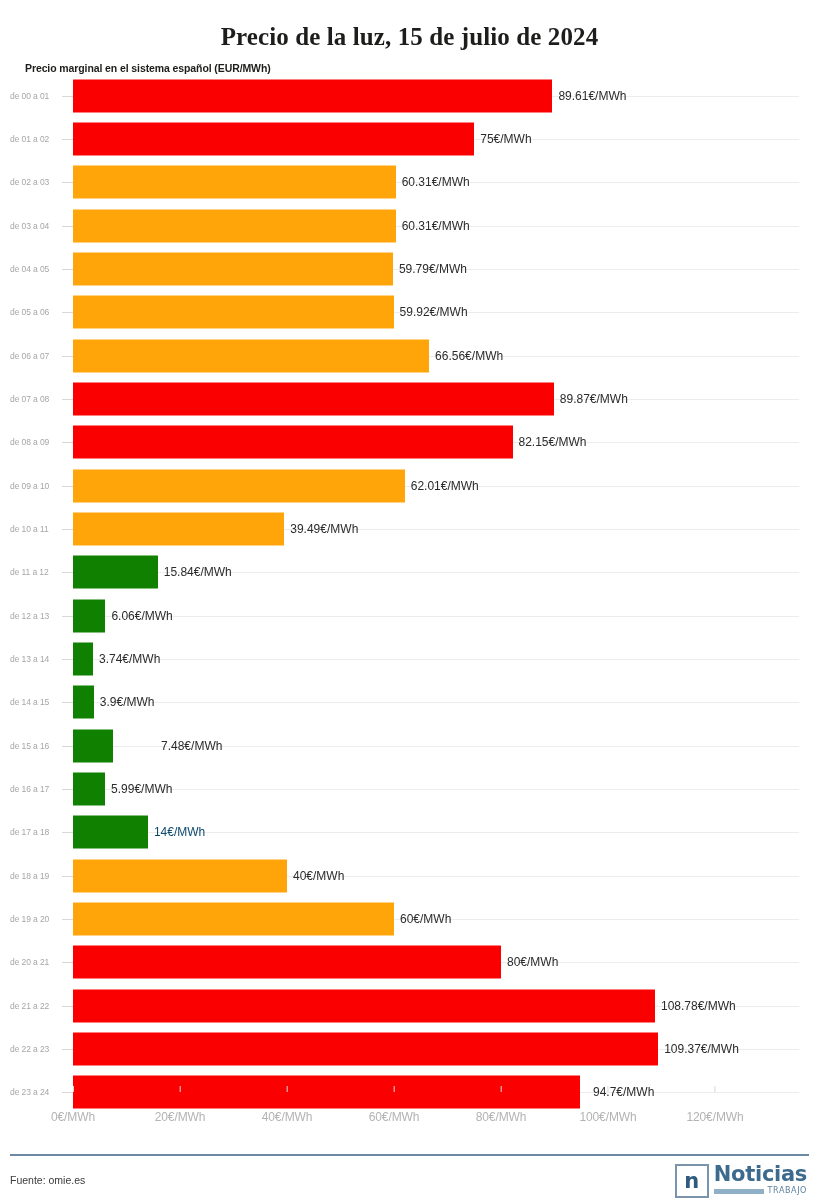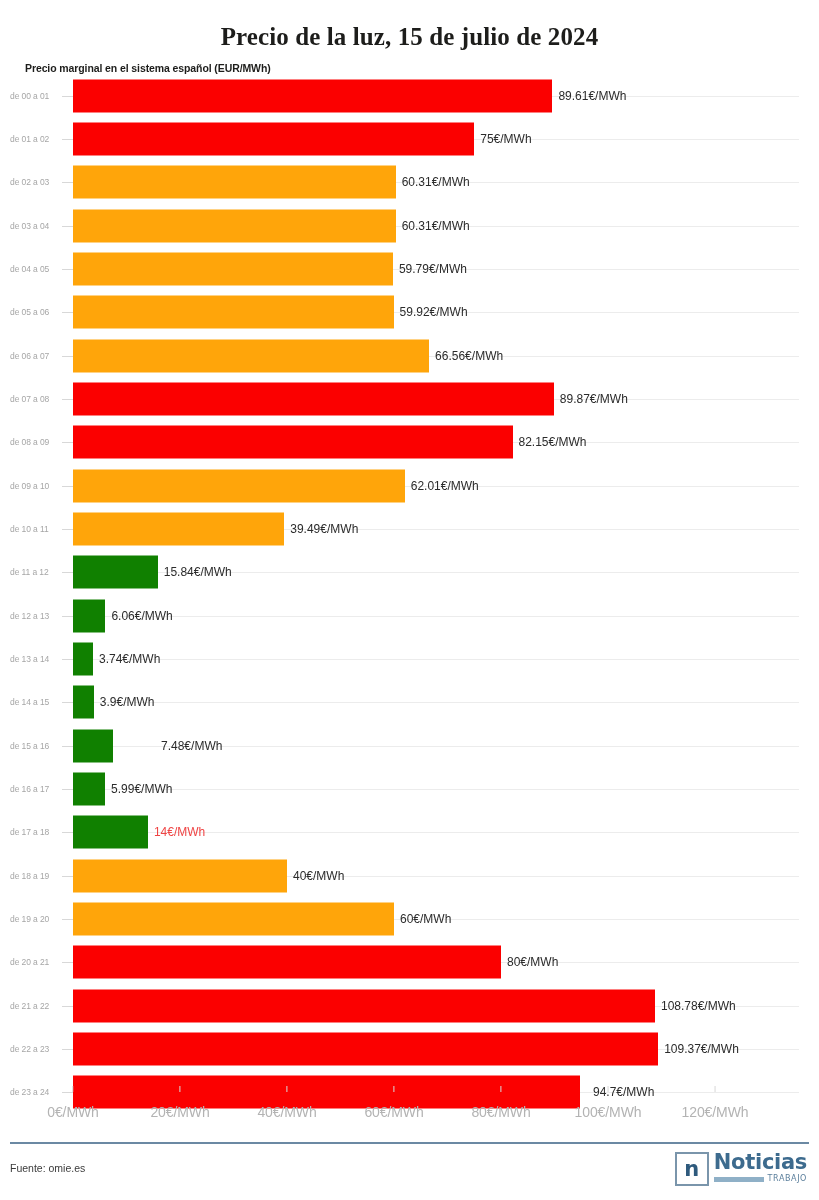--- a/index.html
+++ b/index.html
@@ -110,34 +110,34 @@
     transform: translateX(-50%);
     text-align: center;
   }
   .xtick-mark {
     width: 1px;
     height: 6px;
     background: #d8d8d8;
     margin: 0 auto;
   }
   .xtick-label {
-    font-size: 14px;
+    font-size: 12px;
     color: #b3b3b3;
     white-space: nowrap;
-    margin-top: 12px;
+    margin-top: 18px;
     letter-spacing: -0.1px;
   }
 
   
   .footer {
     position: absolute;
     left: 0;
     right: 0;
     bottom: 0;
-    height: 58px;
+    height: 46px;
   }
   .footer-rule {
     position: absolute;
     left: 10px;
     right: 10px;
     top: 0;
     height: 2px;
     background: #6b89a3;
   }
   .footer-source {
@@ -329,21 +329,21 @@
         <div class="row-tick"></div>
         <div class="row-label">de 16 a 17</div>
         <div class="bar" style="width: 32.0465px; background: rgb(16, 128, 0);"></div>
         <div class="bar-value" style="left: 105.046px; color: rgb(43, 43, 43);">5.99€/MWh</div>
       </div>
       <div class="row">
         <div class="row-gridline"></div>
         <div class="row-tick"></div>
         <div class="row-label">de 17 a 18</div>
         <div class="bar" style="width: 74.9px; background: rgb(16, 128, 0);"></div>
-        <div class="bar-value" style="left: 147.9px; color: #ef4444;">14€/MWh</div>
+        <div class="bar-value" style="left: 147.9px; color: #0c4a6e;">14€/MWh</div>
       </div>
       <div class="row">
         <div class="row-gridline"></div>
         <div class="row-tick"></div>
         <div class="row-label">de 18 a 19</div>
         <div class="bar" style="width: 214px; background: rgb(255, 165, 10);"></div>
         <div class="bar-value" style="left: 287px; color: rgb(43, 43, 43);">40€/MWh</div>
       </div>
       <div class="row">
         <div class="row-gridline"></div>

